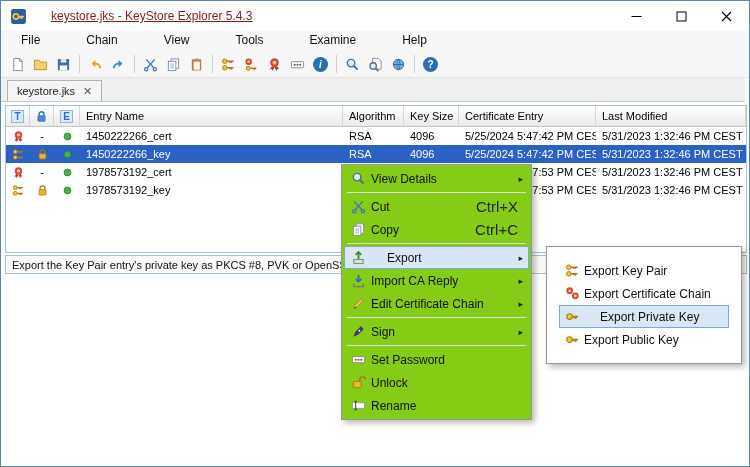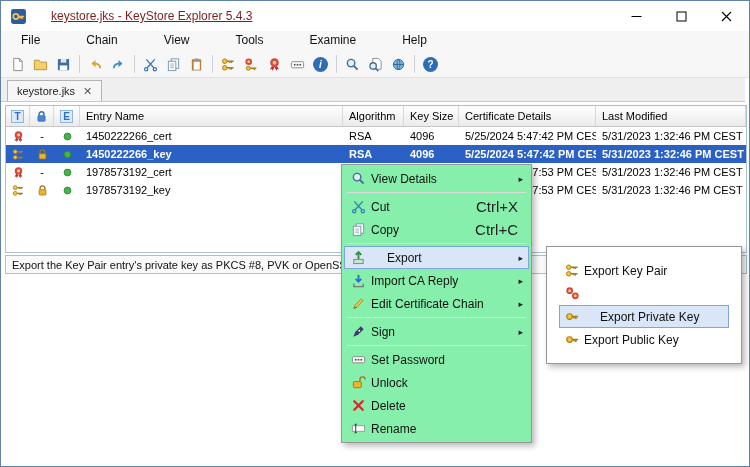--- a/index.html
+++ b/index.html
@@ -45,29 +45,29 @@
   .th { font-size:11px; color:#000; display:flex; align-items:center; padding-left:6px;
         border-right:1px solid #d8d8d8; height:100%; }
   .th.ctr { justify-content:center; padding-left:0; }
   .c-t{width:24px} .c-lock{width:24px} .c-e{width:26px} .c-name{width:263px}
   .c-algo{width:61px} .c-size{width:55px} .c-exp{width:137px} .c-mod{flex:1}
   .hdr-badge { width:13px; height:13px; background:#ddeafd; border:1px solid #8fb4de; color:#2f6fbe;
                font-size:10px; font-weight:bold; display:flex; align-items:center; justify-content:center; }
   .trow { display:flex; height:18px; align-items:center; font-size:11px; color:#000; }
   .trow .td { display:flex; align-items:center; height:100%; padding-left:6px; overflow:hidden; white-space:nowrap; }
   .trow .td.ctr { justify-content:center; padding-left:0; }
-  .trow.selected { background:#2b61c4; color:#fff;font-weight:bold; }
+  .trow.selected { background:#2b61c4; color:#fff; }
 
   
   .statusbar { position:absolute; left:4px; top:254px; width:742px; height:19px;
                border:1px solid #a9c0d6; background:#fafafa; display:flex; align-items:center;
                padding-left:6px; font-size:11px; color:#111; }
 
   
-  .ctx-menu { position:absolute; left:340px; top:163px; width:191px; background:#86efac;
+  .ctx-menu { position:absolute; left:340px; top:163px; width:191px; background:#84cc16;
               border:1px solid #979797; box-shadow:3px 3px 6px rgba(0,0,0,.28); padding:2px; z-index:10; }
   .mi { height:23px; display:flex; align-items:center; border:1px solid transparent; }
   .mi.hl { background:#d8e6f8; border-color:#7da7d9;gap:16px; }
   .mi-ic { width:26px; display:flex; justify-content:center; flex:0 0 auto; }
   .mi-label { font-size:12px; color:#111; white-space:nowrap; }
   .mi-sc { margin-left:auto; margin-right:10px; font-size:15px; color:#222; }
   .mi-arrow { margin-left:auto; margin-right:5px; font-size:9px; color:#222; }
   .msep { height:1px; background:#dcdcdc; margin:2px 3px; }
 
   .sub-menu { position:absolute; left:545px; top:245px; width:196px; background:#fff;
@@ -256,21 +256,21 @@
             <path d="M5 7V5.2a3 3 0 0 1 6 0V7" fill="none" stroke="#2f6fbe" stroke-width="1.8"></path>
             <rect x="3.6" y="7" width="8.8" height="6.8" rx="1" fill="#4d86cf" stroke="#2f6fbe"></rect>
           </svg>
       </div>
       <div class="th ctr c-e">
         <span class="hdr-badge">E</span>
       </div>
       <div class="th c-name">Entry Name</div>
       <div class="th c-algo">Algorithm</div>
       <div class="th c-size">Key Size</div>
-      <div class="th c-exp">Certificate Details</div>
+      <div class="th c-exp">Certificate Entry</div>
       <div class="th c-mod">Last Modified</div>
     </div>
 
     <div class="trow">
       <div class="td ctr c-t">
           <svg class="ic12" viewBox="0 0 16 16">
             <path d="M8 11l-2.2 4-.5-2.2-2.2.5L5.3 9.5" fill="#b83232"></path>
             <path d="M8 11l2.2 4 .5-2.2 2.2.5L10.7 9.5" fill="#b83232"></path>
             <circle cx="8" cy="6" r="4.6" fill="#d64545"></circle>
             <circle cx="8" cy="6" r="2.1" fill="#f2d06b"></circle>
@@ -471,28 +471,20 @@
           <svg class="ic14" viewBox="0 0 16 16">
             <path d="M9.5 7V4.8a2.8 2.8 0 0 1 5.6 0" fill="none" stroke="#9a7a20" stroke-width="1.5"></path>
             <rect x="2.5" y="7" width="8.5" height="6.5" rx="1" fill="#f0b429" stroke="#9a7a20"></rect>
           </svg>
         </span>
       <span class="mi-label">Unlock</span>
     </div>
     <div class="mi">
       <span class="mi-ic">
           <svg class="ic14" viewBox="0 0 16 16">
-            <path d="M3.5 3.5l9 9M12.5 3.5l-9 9" stroke="#cc2b2b" stroke-width="2.4" stroke-linecap="round"></path>
-          </svg>
-        </span>
-      <span class="mi-label">Delete</span>
-    </div>
-    <div class="mi">
-      <span class="mi-ic">
-          <svg class="ic14" viewBox="0 0 16 16">
             <rect x="1.5" y="5" width="13" height="6" fill="#fff" stroke="#999"></rect>
             <path d="M5 3.5v9" stroke="#333"></path>
             <path d="M3.8 3.5h2.4M3.8 12.5h2.4" stroke="#333"></path>
           </svg>
         </span>
       <span class="mi-label">Rename</span>
     </div>
   </div>
 
   <div class="sub-menu">
@@ -511,20 +503,21 @@
     </div>
     <div class="mi">
       <span class="mi-ic">
           <svg class="ic14" viewBox="0 0 16 16">
             <circle cx="5" cy="5" r="3.6" fill="#d64545"></circle>
             <circle cx="5" cy="5" r="1.6" fill="#f2d06b"></circle>
             <circle cx="11" cy="10.5" r="3.6" fill="#d64545"></circle>
             <circle cx="11" cy="10.5" r="1.6" fill="#f2d06b"></circle>
           </svg>
         </span>
+      <span class="mi-label">Export Certificate Chain</span>
     </div>
     <div class="mi hl">
       <span class="mi-ic">
           <svg class="ic14" viewBox="0 0 16 16">
             <circle cx="4.8" cy="8" r="3" fill="#f7c53a" stroke="#a87c14" stroke-width="1.2"></circle>
             <path d="M7.8 8h6.2m-2.4 0v2.6m-2-2.6v2" stroke="#a87c14" stroke-width="1.7" fill="none"></path>
           </svg>
         </span>
       <span class="mi-label">Export Private Key</span>
     </div>

